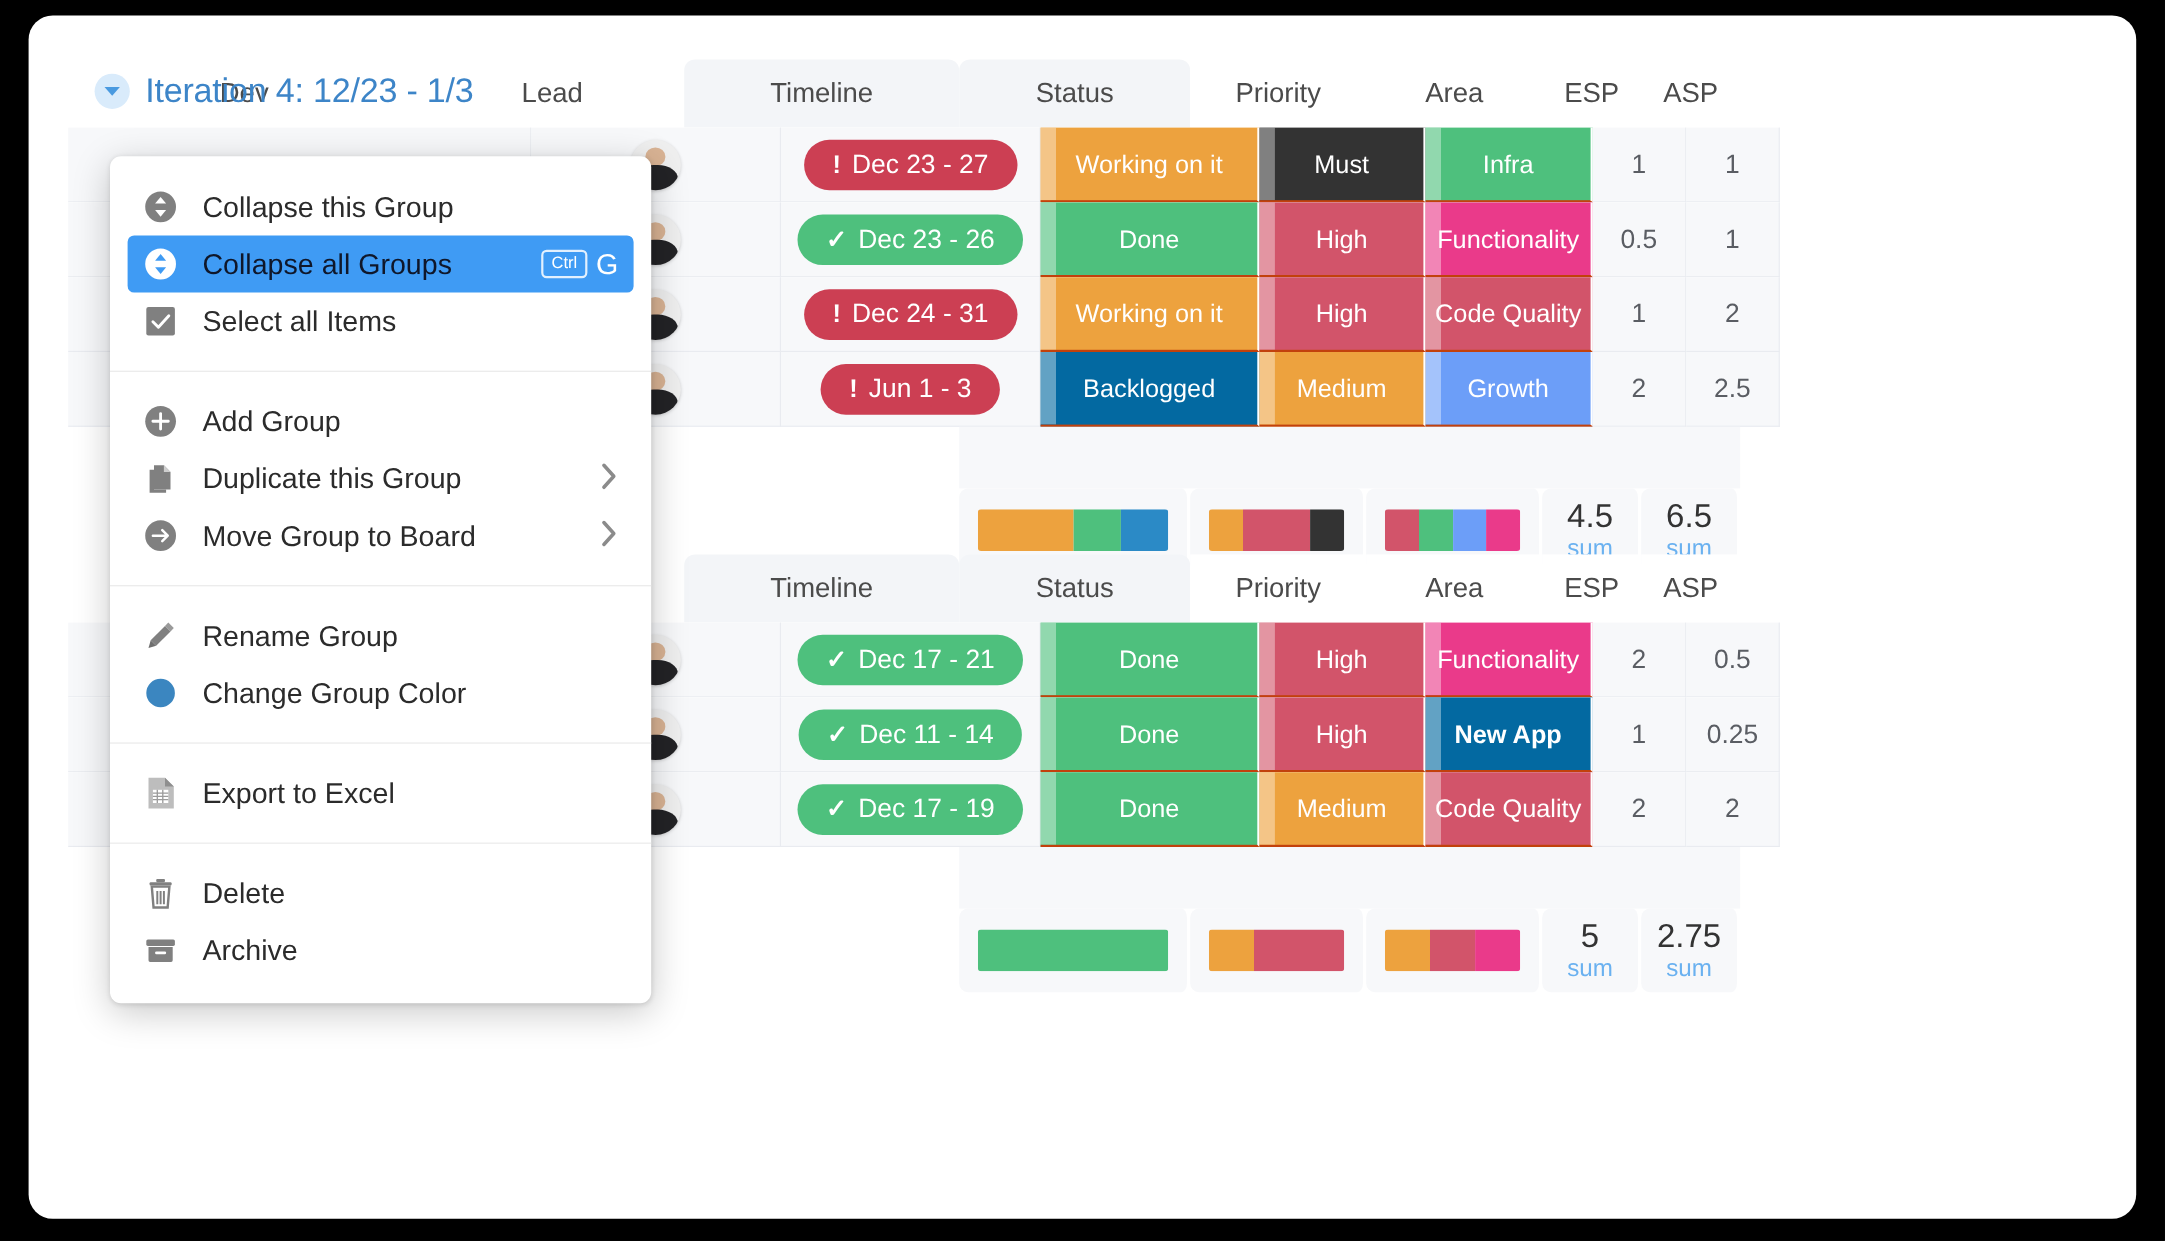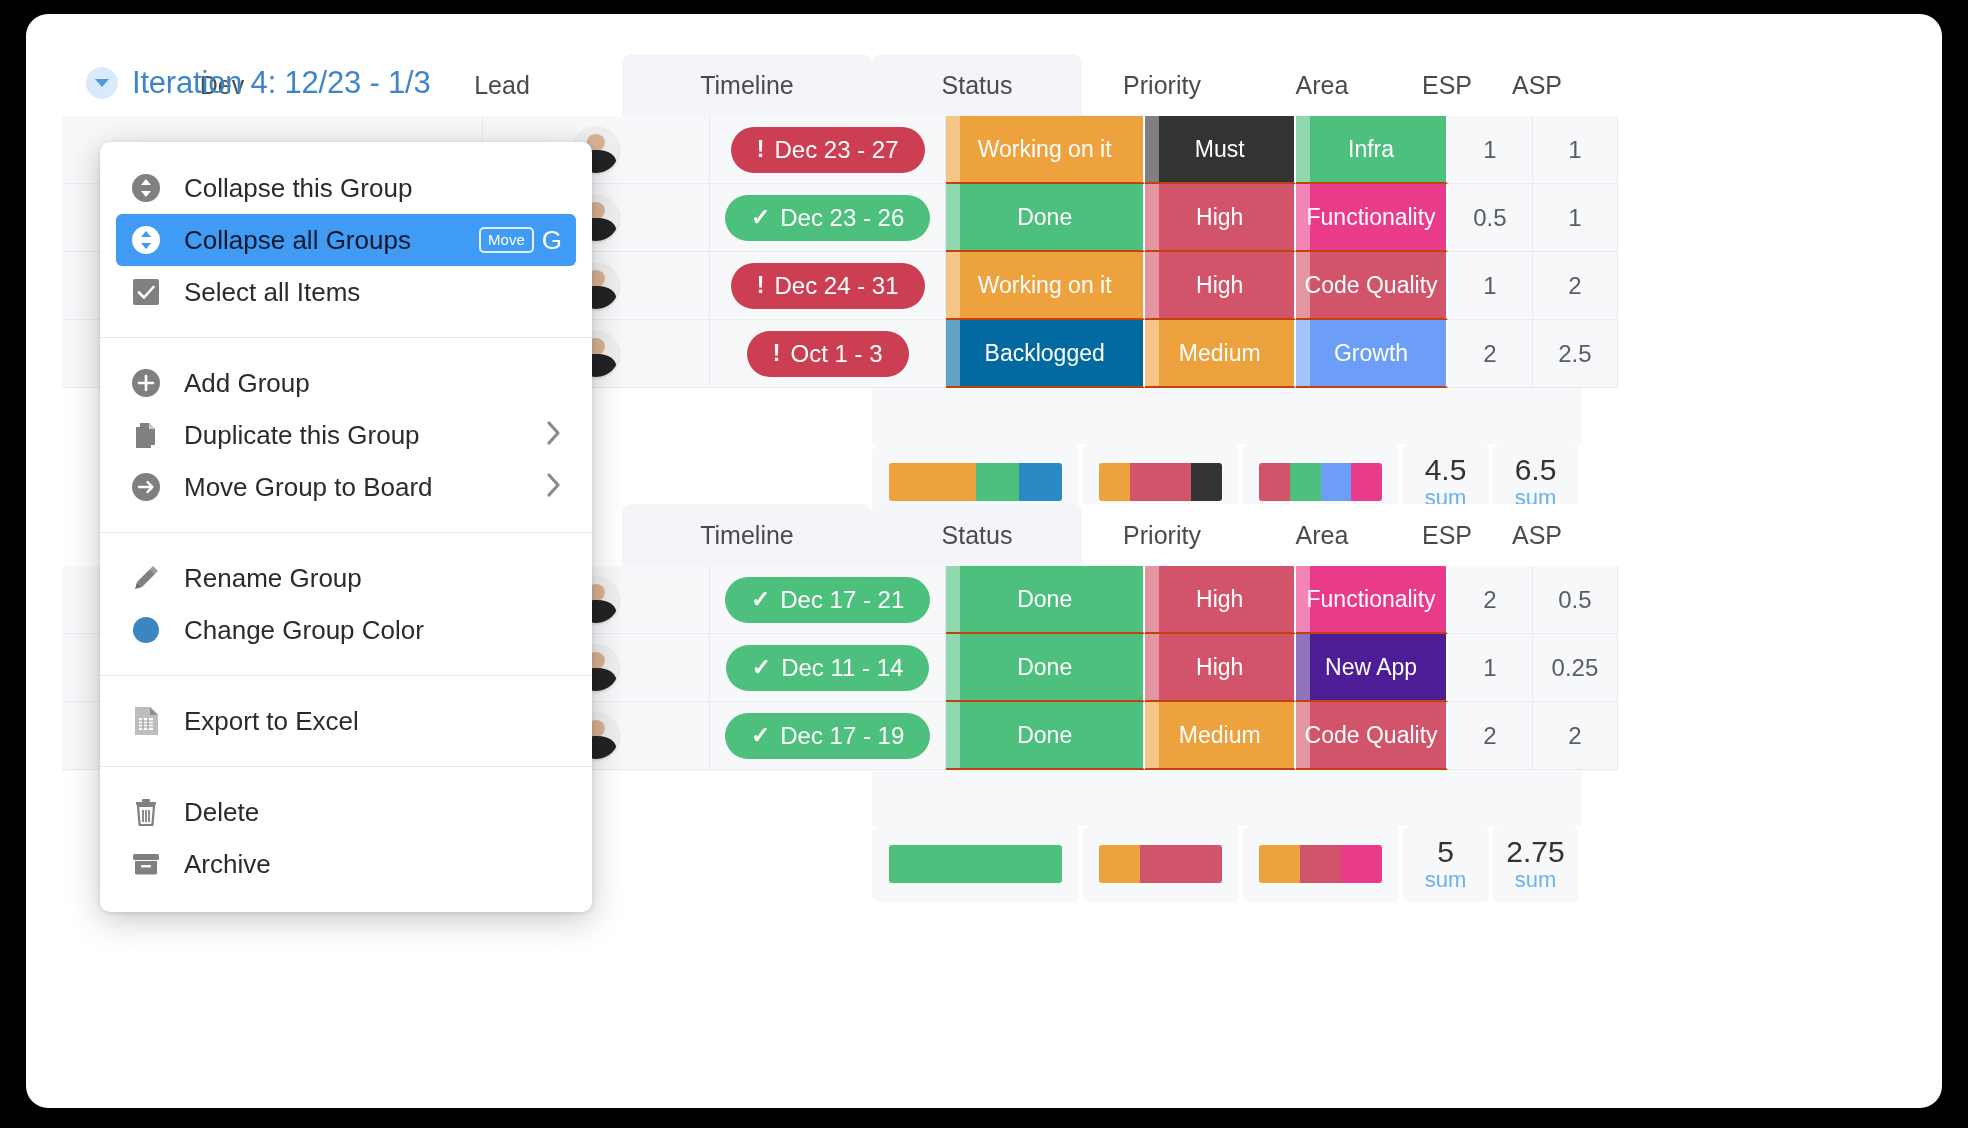--- a/index.html
+++ b/index.html
@@ -347,21 +347,21 @@
             </div>
             <div class="cell plain" style="width: 240px;">
               <div class="avatar" style="background: rgb(239, 239, 239);">
                 <div class="head" style="background: rgb(217, 179, 148);"></div>
                 <div class="body" style="background: rgb(35, 35, 38);"></div>
               </div>
             </div>
             <div class="cell plain" style="width: 250px;">
               <div class="pill" style="background: rgb(204, 63, 83);">
                 <span class="gly">!</span>
-                <span>Oct 1 - 3</span>
+                <span>Jun 1 - 3</span>
               </div>
             </div>
             <div class="cell color" style="width: 210px; background: #0369a1;">
               <span class="accent"></span>
               <span class="lbl">Backlogged</span>
             </div>
             <div class="cell color" style="width: 160px; background: rgb(237, 162, 62);">
               <span class="accent"></span>
               <span class="lbl">Medium</span>
             </div>
@@ -473,21 +473,21 @@
               </div>
             </div>
             <div class="cell color" style="width: 210px; background: rgb(78, 192, 125);">
               <span class="accent"></span>
               <span class="lbl">Done</span>
             </div>
             <div class="cell color" style="width: 160px; background: rgb(210, 84, 106);">
               <span class="accent"></span>
               <span class="lbl">High</span>
             </div>
-            <div class="cell color" style="width: 160px; background: #4c1d95;">
+            <div class="cell color" style="width: 160px; background: #0369a1; font-weight: bold;">
               <span class="accent"></span>
               <span class="lbl">New App</span>
             </div>
             <div class="cell plain" style="width: 90px;">1</div>
             <div class="cell plain" style="width: 90px;">0.25</div>
           </div>
           <div class="data-row" style="top: 198px; left: 36px; width: 1556px;">
             <div class="cell plain" style="width: 320px; justify-content: flex-start; padding-left: 420px;">
               <div class="avatar" style="background: rgb(240, 228, 212);">
                 <div class="head" style="background: rgb(224, 169, 109);"></div>
@@ -569,21 +569,21 @@
           <div class="ctx-item selected">
             <div class="ctx-ico">
               <svg width="30" height="30" viewBox="0 0 30 30">
                 <circle cx="15" cy="15" r="14" fill="#fff"></circle>
                 <path d="M15 6 L20 12 L10 12 Z" fill="#3f9bf4"></path>
                 <path d="M15 24 L20 18 L10 18 Z" fill="#3f9bf4"></path>
               </svg>
             </div>
             <div class="ctx-label">Collapse all Groups</div>
             <div class="ctx-right">
-              <span class="kbd">Move</span>
+              <span class="kbd">Ctrl</span>
               <span class="kbd-plain">G</span>
             </div>
           </div>
           <div class="ctx-item">
             <div class="ctx-ico">
               <svg width="28" height="28" viewBox="0 0 28 28">
                 <rect x="1" y="1" width="26" height="26" rx="2" fill="#808080"></rect>
                 <path d="M7 14.5 L12 19.5 L21.5 9" stroke="#fff" stroke-width="2.6" fill="none" stroke-linecap="round" stroke-linejoin="round"></path>
               </svg>
             </div>

